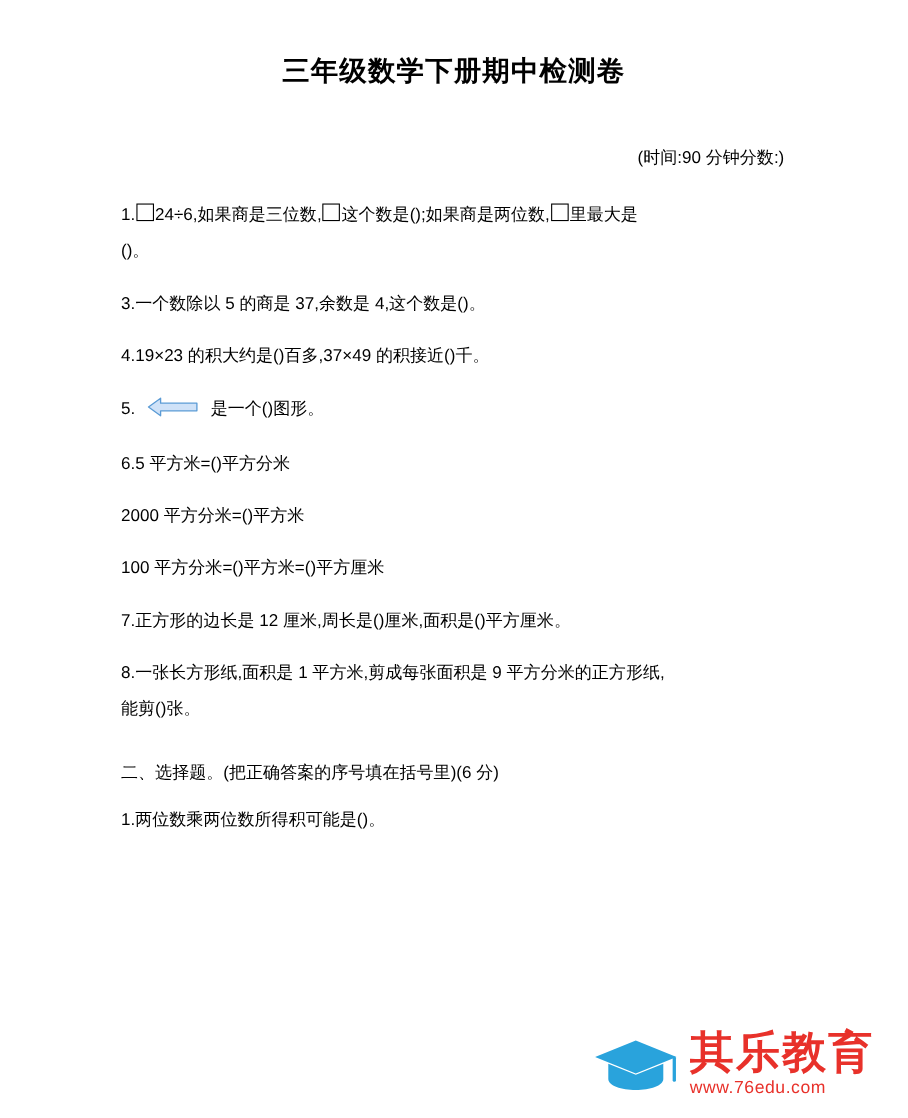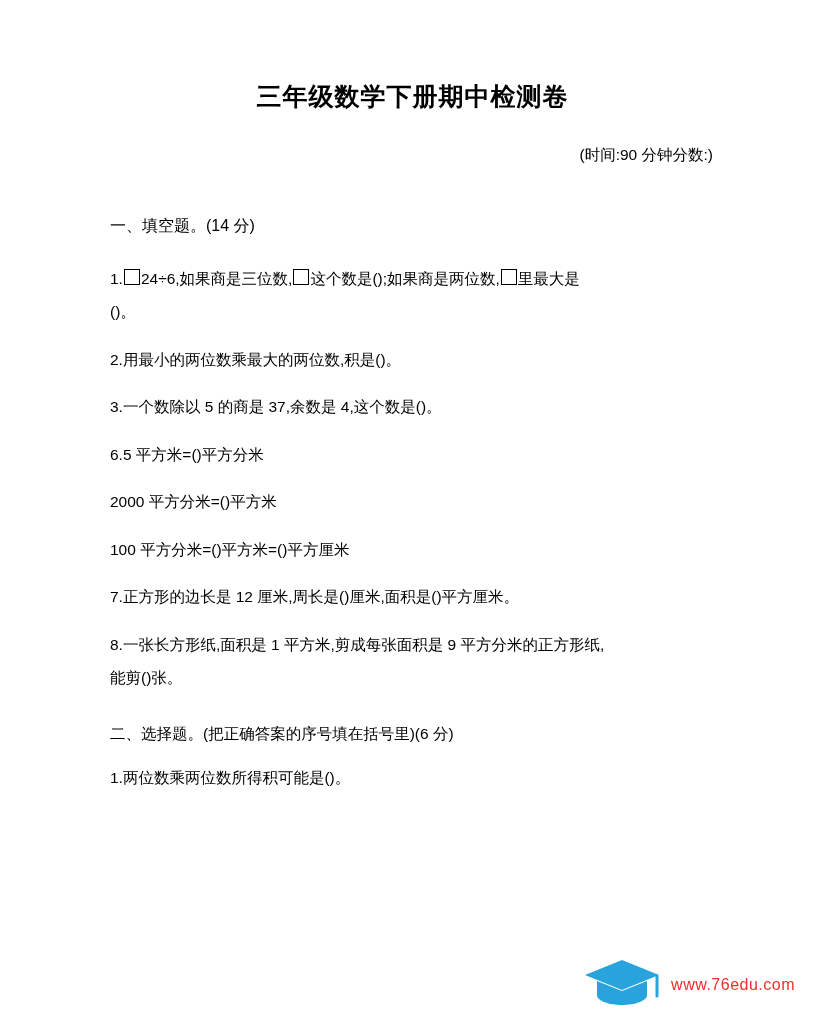--- a/index.html
+++ b/index.html
@@ -20,28 +20,28 @@
     width: 825px;
     height: 1016px;
     box-sizing: border-box;
     padding: 0 110px;
   }
   .doc-title {
     text-align: center;
     font-size: 25px;
     font-weight: bold;
     letter-spacing: 1px;
-    margin: 12px;
-    padding-top: 68px;
+    margin: 0;
+    padding-top: 48px;
     font-family: "Liberation Sans", sans-serif;
   }
   .exam-meta {
     text-align: right;
     font-size: 15.5px;
-    margin-top: 32px;
+    margin-top: 52px;
     padding-right: 2px;
     font-family: "Liberation Sans", sans-serif;
   }
   .section-heading {
     font-size: 16px;
     font-family: "Liberation Sans", sans-serif;
     margin-top: 50px;
   }
   .q {
     font-size: 15.5px;
@@ -112,32 +112,40 @@
 </style>
 </head>
 <body>
 
 <div class="page">
 
   <h1 class="doc-title">三年级数学下册期中检测卷</h1>
 
   <div class="exam-meta">(时间:90 分钟分数:)</div>
 
-  <div class="section-heading">一、填空题。(14 分)</div>
 
   <div class="q">
     <span>1.</span><span class="blank-box"></span><span>24÷6,如果商是三位数,</span><span class="blank-box"></span><span>这个数是();如果商是两位数,</span><span class="blank-box"></span><span>里最大是</span>
   </div>
   <div class="q-line2">()。</div>
 
-  <div class="q tight">2.用最小的两位数乘最大的两位数,积是()。</div>
 
   <div class="q tight">3.一个数除以 5 的商是 37,余数是 4,这个数是()。</div>
 
+  <div class="q tight">4.19×23 的积大约是()百多,37×49 的积接近()千。</div>
 
+  <div class="q tight">
+    <span>5.</span>
+    <span class="arrow-shape">
+      <svg width="48" height="18" viewBox="0 0 48 18" xmlns="http://www.w3.org/2000/svg">
+        <polygon points="2,9 13,1 13,5.5 46,5.5 46,12.5 13,12.5 13,17" fill="#cfe2f8" stroke="#5b9bd5" stroke-width="1.2" stroke-linejoin="round"></polygon>
+      </svg>
+    </span>
+    <span>是一个()图形。</span>
+  </div>
 
   <div class="q tight">6.5 平方米=()平方分米</div>
 
   <div class="q tight">2000 平方分米=()平方米</div>
 
   <div class="q tight">100 平方分米=()平方米=()平方厘米</div>
 
   <div class="q tight">7.正方形的边长是 12 厘米,周长是()厘米,面积是()平方厘米。</div>
 
   <div class="q tight">8.一张长方形纸,面积是 1 平方米,剪成每张面积是 9 平方分米的正方形纸,</div>
@@ -149,17 +157,18 @@
 
   <div class="logo">
     <div class="logo-cap">
       <svg width="78" height="56" viewBox="0 0 78 56" xmlns="http://www.w3.org/2000/svg">
         <polygon points="39,6 76,21 39,36 2,21" fill="#29a3dc"></polygon>
         <path d="M14 27 L14 41 C14 47 26 51 39 51 C52 51 64 47 64 41 L64 27 L39 37 Z" fill="#29a3dc"></path>
         <path d="M74 22 L74 42" stroke="#29a3dc" stroke-width="3" fill="none" stroke-linecap="round"></path>
       </svg>
     </div>
     <div class="logo-text">
+      <span class="logo-cn">其乐教育</span>
       <span class="logo-url">www.76edu.com</span>
     </div>
   </div>
 
 </div>
 
 </body></html>

